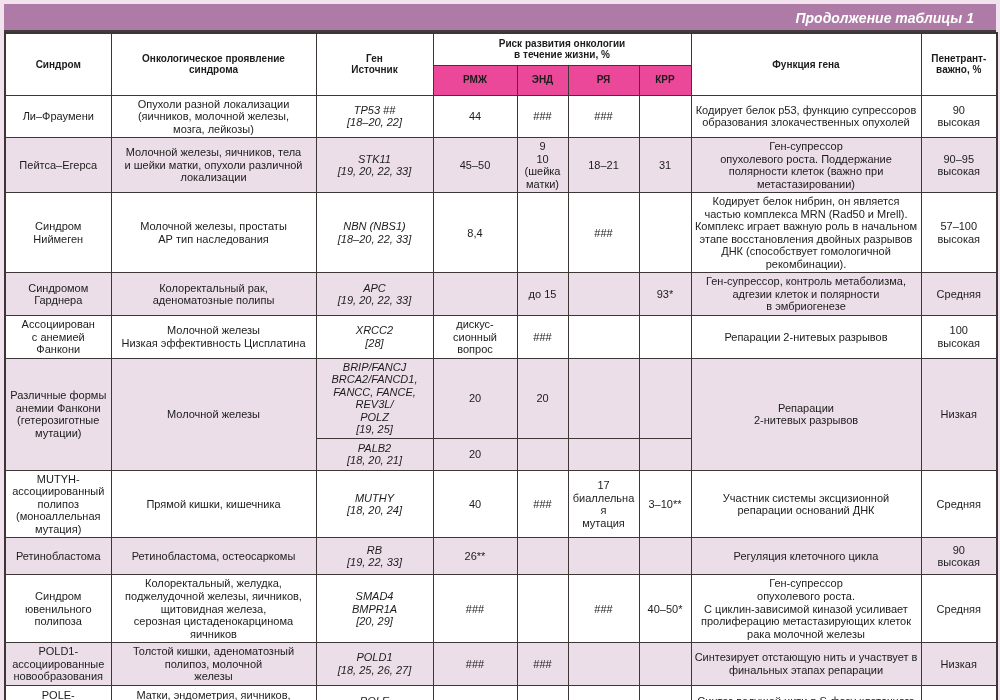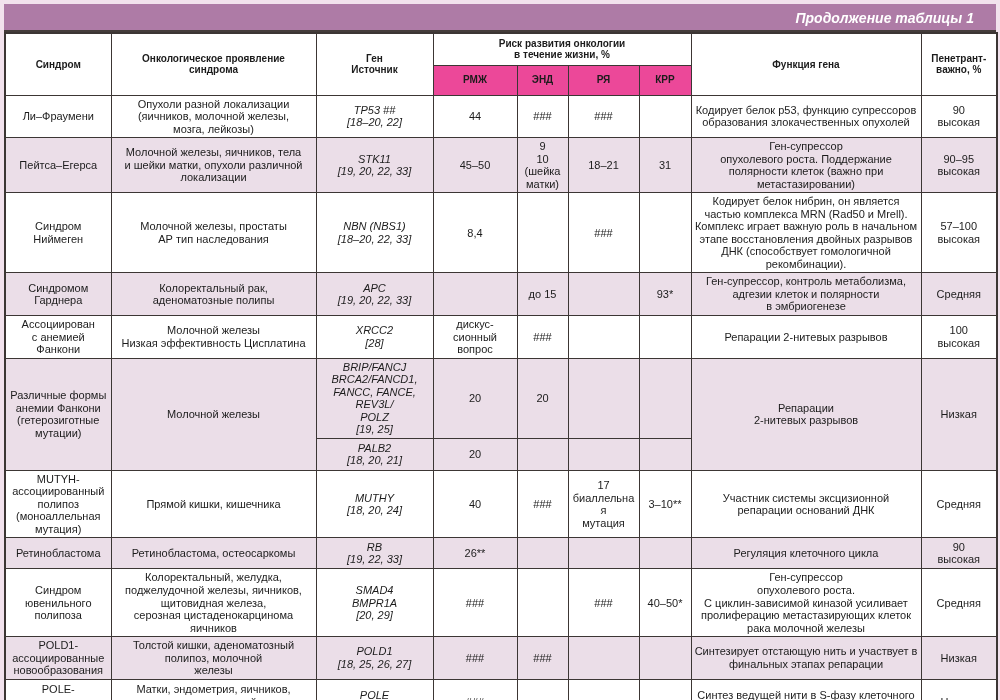--- a/index.html
+++ b/index.html
@@ -225,21 +225,21 @@
       <td>###</td>
       <td>17
 биаллельная
 мутация</td>
       <td>3–10**</td>
       <td>Участник системы эксцизионной
 репарации оснований ДНК</td>
       <td>Средняя</td>
     </tr>
 
-    <tr class="pink" style="height:31px">
+    <tr class="pink" style="height:37px">
       <td class="syndrome">Ретинобластома</td>
       <td>Ретинобластома, остеосаркомы</td>
       <td class="gene">RB
 [19, 22, 33]</td>
       <td>26**</td>
       <td></td>
       <td></td>
       <td></td>
       <td>Регуляция клеточного цикла</td>
       <td>90

